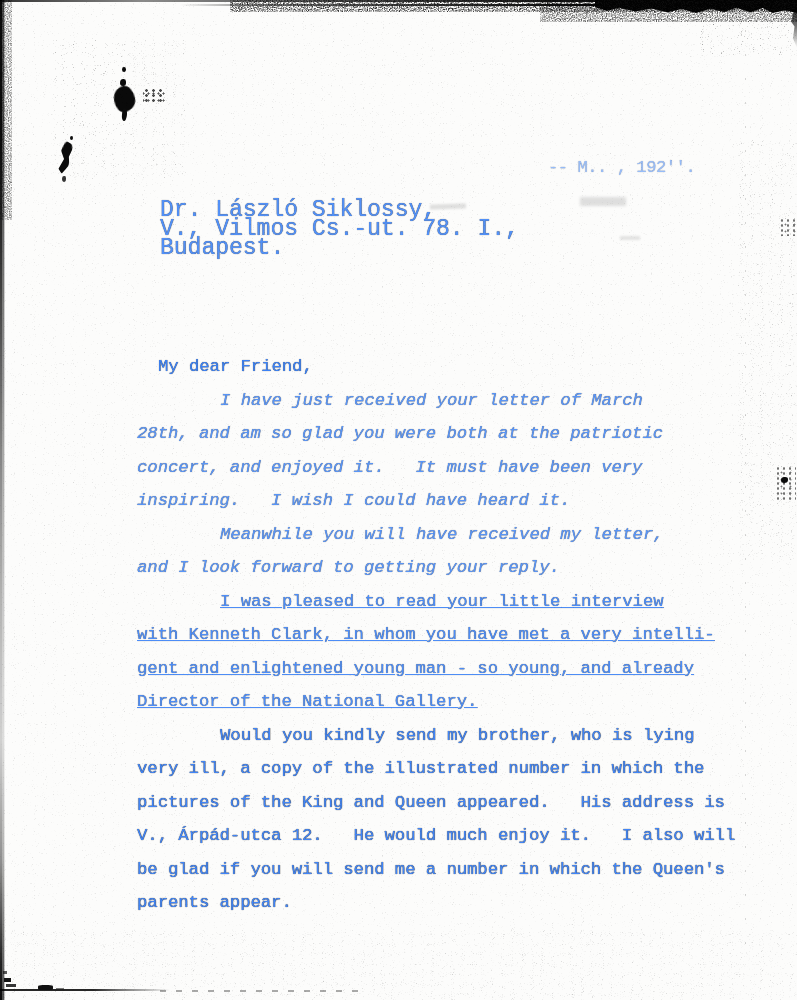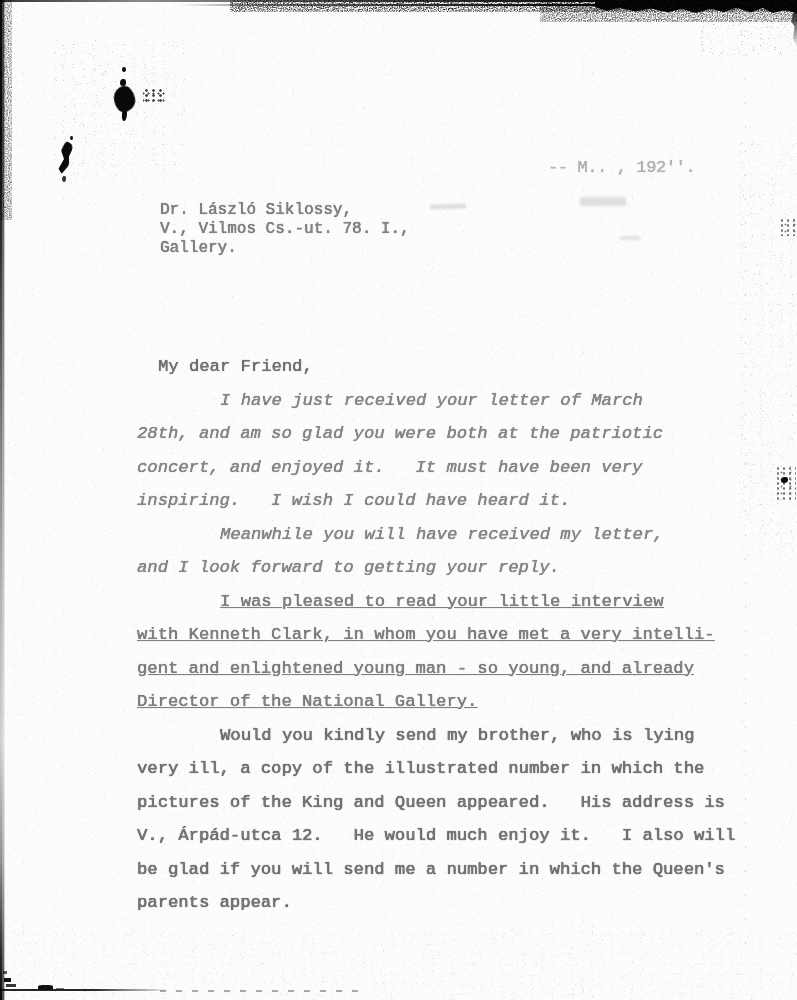--- a/index.html
+++ b/index.html
@@ -1,30 +1,30 @@
 <!DOCTYPE html>
 <html><head>
 <meta charset="utf-8">
 <style>
   html,body{margin:0;padding:0;background:#e9e9e7;}
   .page{
     position:relative;width:797px;height:1000px;margin:0 auto;
     background:#fcfcfb;overflow:hidden;
     font-family:"Liberation Mono","DejaVu Sans Mono",monospace;
-    color:#737373;
+    color:#3b82f6;
   }
   
   .txt{position:absolute;white-space:pre;}
   .date-line{
     left:548px;top:158px;font-size:17.2px;letter-spacing:-.5px;
     opacity:.52;filter:blur(.5px);
     text-shadow:0 0 1px rgba(20,20,20,.8);
   }
   .address{
-    left:160px;top:201px;font-size:16px;line-height:19px;
+    left:160px;top:201px;font-size:23px;line-height:19px;
     opacity:.88;filter:blur(.25px);
     text-shadow:0 0 .8px rgba(20,20,22,.9), .4px .3px 0 rgba(20,20,22,.25);
   }
   .letter-body{
     left:137px;top:350px;font-size:17.2px;line-height:33.5px;
   }
   .line{white-space:pre;text-shadow:0 0 .8px rgba(22,22,25,.85), .4px .3px 0 rgba(22,22,25,.2);}
   .salutation{text-indent:21px;}
   .line.indent{text-indent:83px;}
   .line.p0,.line.p1{opacity:.84;filter:blur(.18px);font-style:italic;}
@@ -97,21 +97,21 @@
   .bl-mark-5{left:56px;top:988px;width:8px;height:3px;background:#222;opacity:.6;}
   .noise-svg{position:absolute;left:0;top:0;width:797px;height:1000px;pointer-events:none;}
 </style>
 </head>
 <body>
 
 <div class="page">
 
   <div class="txt date-line">-- M.. , 192''.</div>
 
-  <div class="txt address"><div class="addr-line">Dr. László Siklossy,</div><div class="addr-line">V., Vilmos Cs.-ut. 78. I.,</div><div class="addr-line">Gallery.</div></div>
+  <div class="txt address"><div class="addr-line">Dr. László Siklossy,</div><div class="addr-line">V., Vilmos Cs.-ut. 78. I.,</div><div class="addr-line">Budapest.</div></div>
 
   <div class="txt letter-body"><div class="line salutation">My dear Friend,</div><div class="line p0 indent">I have just received your letter of March</div><div class="line p0">28th, and am so glad you were both at the patriotic</div><div class="line p0">concert, and enjoyed it.   It must have been very</div><div class="line p0">inspiring.   I wish I could have heard it.</div><div class="line p1 indent">Meanwhile you will have received my letter,</div><div class="line p1">and I look forward to getting your reply.</div><div class="line p2 indent">I was pleased to read your little interview</div><div class="line p2">with Kenneth Clark, in whom you have met a very intelli-</div><div class="line p2">gent and enlightened young man - so young, and already</div><div class="line p2">Director of the National Gallery.</div><div class="line p3 indent">Would you kindly send my brother, who is lying</div><div class="line p3">very ill, a copy of the illustrated number in which the</div><div class="line p3">pictures of the King and Queen appeared.   His address is</div><div class="line p3">V., Árpád-utca 12.   He would much enjoy it.   I also will</div><div class="line p3">be glad if you will send me a number in which the Queen's</div><div class="line p3">parents appear.</div></div>
 
   <div class="art edge-left"></div>
   <div class="art edge-top-line1"></div>
   <div class="art edge-top-line2"></div>
   <div class="art corner-black"></div>
   <div class="art edge-right-top"></div>
   <div class="art seam-vertical"></div>
 

